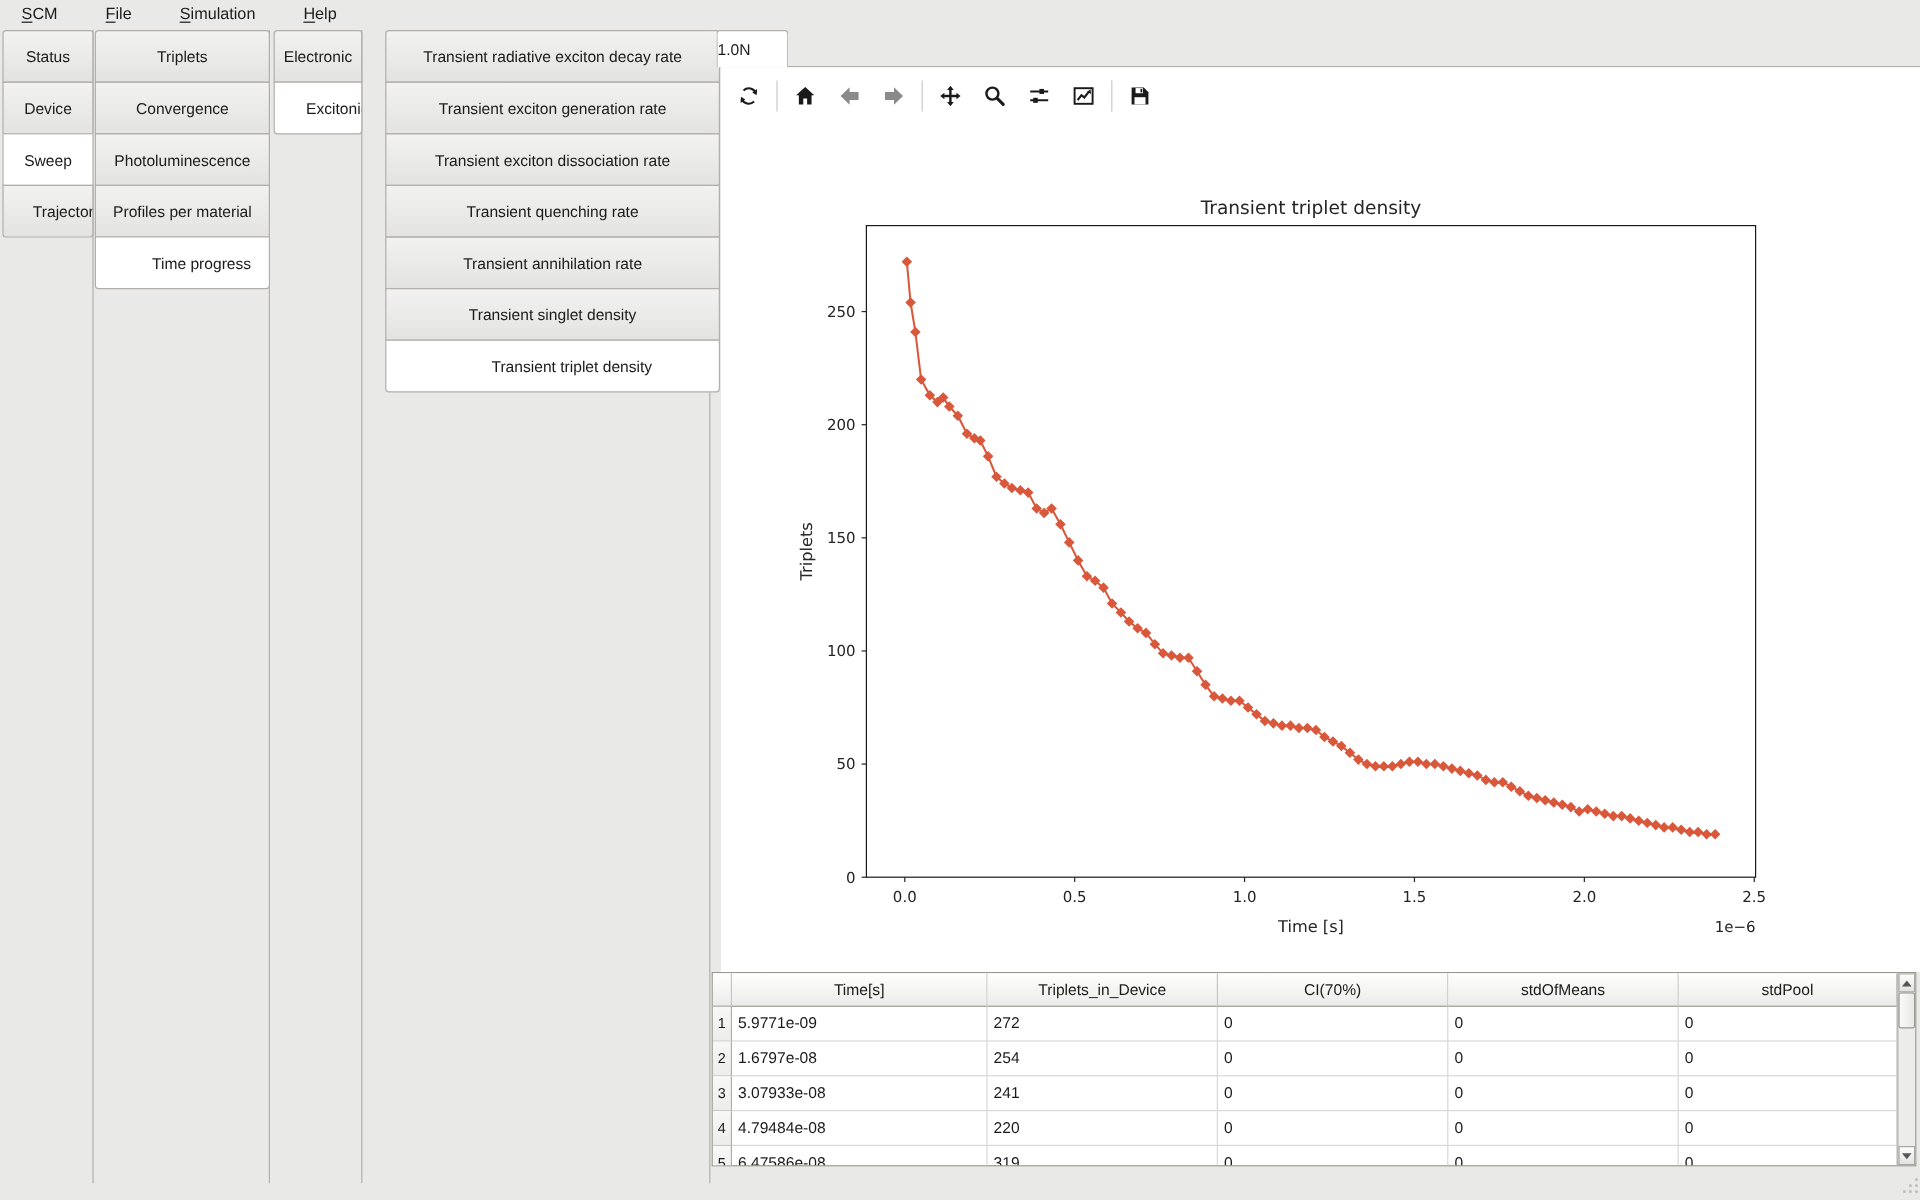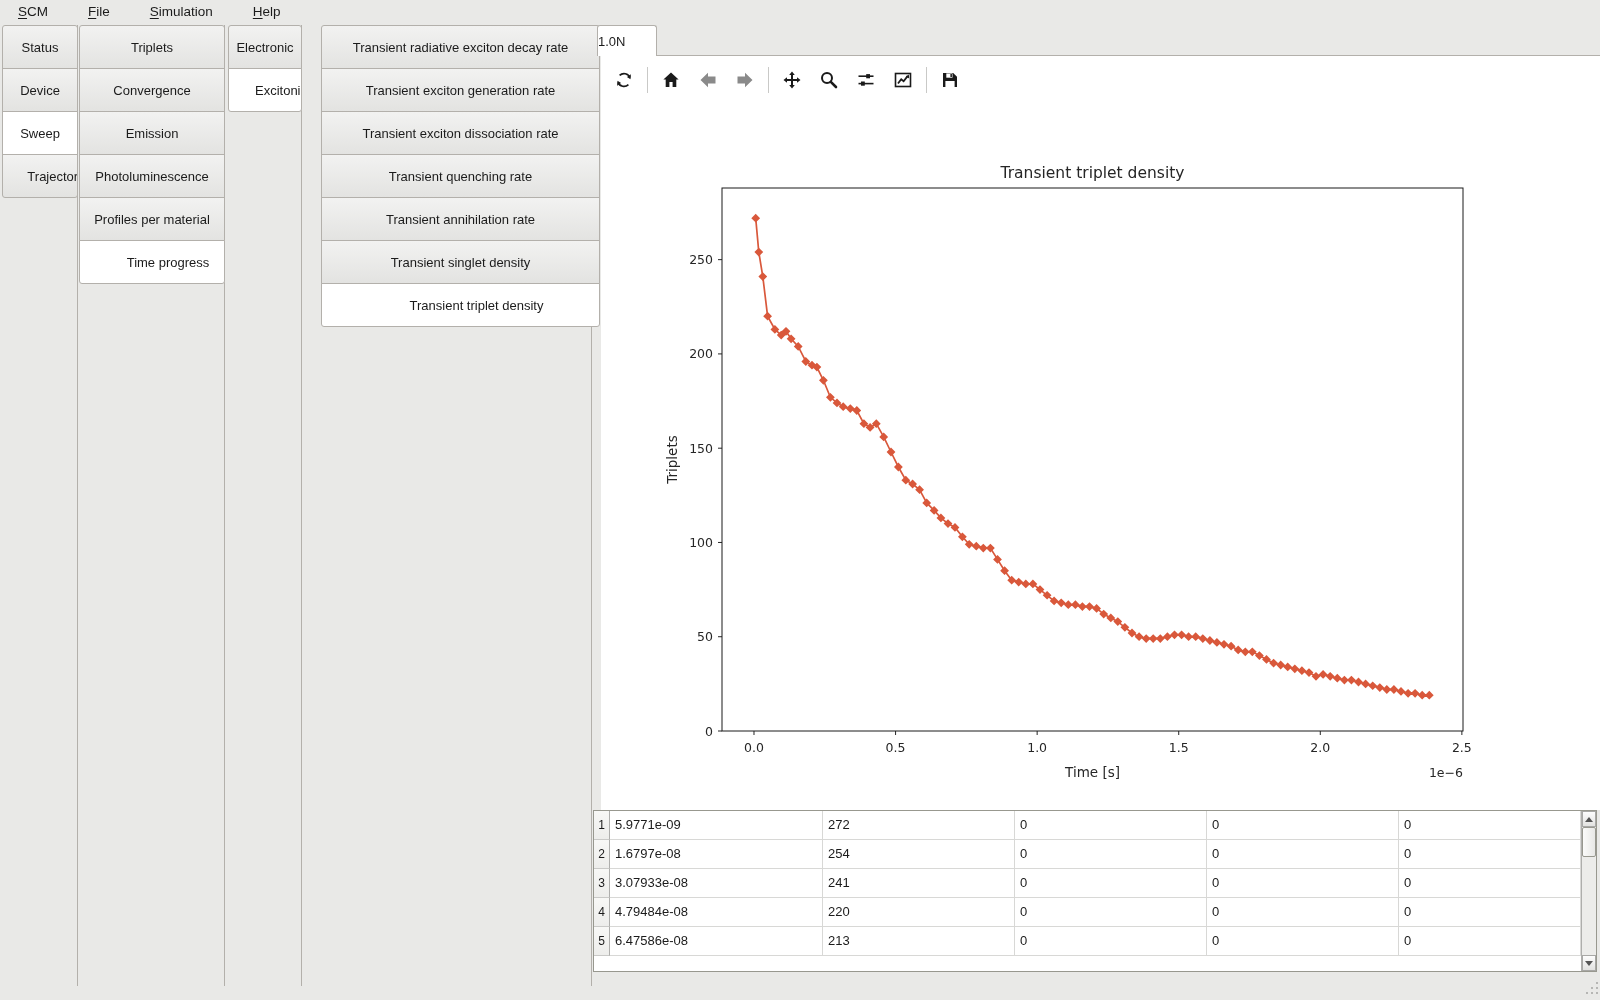--- a/index.html
+++ b/index.html
@@ -87,23 +87,20 @@
     <div class="vtab">
       <span>Trajectory</span>
     </div>
   </div>
 <div class="vcol" id="col2" style="left:79px;  width:146px;">
     <div class="vtab">
       <span>Triplets</span>
     </div>
     <div class="vtab">
       <span>Convergence</span>
-    </div>
-    <div class="vtab">
-      <span>Emission</span>
     </div>
     <div class="vtab">
       <span>Photoluminescence</span>
     </div>
     <div class="vtab">
       <span>Profiles per material</span>
     </div>
     <div class="vtab selected">
       <span>Time progress</span>
     </div>
@@ -242,20 +239,28 @@
       <text x="76" y="403.5" text-anchor="middle" font-size="13.5" font-family="&quot;DejaVu Sans&quot;, sans-serif" fill="#262626" transform="rotate(-90 76 403.5)">Triplets</text>
       <polyline points="154.7,162.2 157.8,196.1 161.8,220.6 166.6,260.2 173.9,273.4 180.2,279.1 185.0,275.3 190.1,282.8 197.2,290.4 204.8,305.5 211.0,309.2 215.9,311.1 222.4,324.3 229.4,341.3 236.0,346.9 242.2,350.7 249.3,352.6 255.8,354.5 262.9,367.7 269.1,371.4 275.3,367.7 282.7,380.9 290.0,396.0 297.4,411.0 304.8,424.2 311.6,428.0 318.6,433.7 325.7,446.9 333.1,454.4 339.9,461.9 347.0,467.6 354.0,471.4 361.4,480.8 368.2,488.3 375.3,490.2 382.3,492.1 389.4,492.1 396.5,503.4 403.6,514.7 410.7,524.2 417.7,526.1 424.8,527.9 431.9,527.9 439.0,533.6 446.1,539.3 453.1,544.9 460.2,546.8 467.3,548.7 474.4,548.7 481.4,550.6 488.5,550.6 495.6,552.4 502.7,558.1 509.8,561.9 516.8,565.6 523.9,571.3 531.0,577.0 538.1,580.7 545.2,582.6 552.2,582.6 559.3,582.6 566.4,580.7 573.5,578.8 580.6,578.8 587.6,580.7 594.7,580.7 601.8,582.6 608.9,584.5 615.9,586.4 623.0,588.3 630.1,590.2 637.2,593.9 644.3,595.8 651.3,595.8 658.4,599.6 665.5,603.4 672.6,607.1 679.7,609.0 686.7,610.9 693.8,612.8 700.9,614.7 708.0,616.6 715.0,620.3 722.1,618.4 729.2,620.3 736.3,622.2 743.4,624.1 750.4,624.1 757.5,626.0 764.6,627.9 771.7,629.8 778.8,631.6 785.8,633.5 792.9,633.5 800.0,635.4 807.1,637.3 814.1,637.3 821.2,639.2 828.3,639.2" fill="none" stroke="#d9583b" stroke-width="1.7"></polyline>
       <path d="M154.7 157.8L159.1 162.2L154.7 166.6L150.3 162.2ZM157.8 191.7L162.2 196.1L157.8 200.5L153.4 196.1ZM161.8 216.2L166.2 220.6L161.8 225.0L157.4 220.6ZM166.6 255.8L171.0 260.2L166.6 264.6L162.2 260.2ZM173.9 269.0L178.3 273.4L173.9 277.8L169.5 273.4ZM180.2 274.7L184.6 279.1L180.2 283.5L175.8 279.1ZM185.0 270.9L189.4 275.3L185.0 279.7L180.6 275.3ZM190.1 278.4L194.5 282.8L190.1 287.2L185.7 282.8ZM197.2 286.0L201.6 290.4L197.2 294.8L192.8 290.4ZM204.8 301.1L209.2 305.5L204.8 309.9L200.4 305.5ZM211.0 304.8L215.4 309.2L211.0 313.6L206.6 309.2ZM215.9 306.7L220.3 311.1L215.9 315.5L211.5 311.1ZM222.4 319.9L226.8 324.3L222.4 328.7L218.0 324.3ZM229.4 336.9L233.8 341.3L229.4 345.7L225.0 341.3ZM236.0 342.5L240.4 346.9L236.0 351.3L231.6 346.9ZM242.2 346.3L246.6 350.7L242.2 355.1L237.8 350.7ZM249.3 348.2L253.7 352.6L249.3 357.0L244.9 352.6ZM255.8 350.1L260.2 354.5L255.8 358.9L251.4 354.5ZM262.9 363.3L267.3 367.7L262.9 372.1L258.5 367.7ZM269.1 367.0L273.5 371.4L269.1 375.8L264.7 371.4ZM275.3 363.3L279.7 367.7L275.3 372.1L270.9 367.7ZM282.7 376.5L287.1 380.9L282.7 385.3L278.3 380.9ZM290.0 391.6L294.4 396.0L290.0 400.4L285.6 396.0ZM297.4 406.6L301.8 411.0L297.4 415.4L293.0 411.0ZM304.8 419.8L309.2 424.2L304.8 428.6L300.4 424.2ZM311.6 423.6L316.0 428.0L311.6 432.4L307.2 428.0ZM318.6 429.3L323.0 433.7L318.6 438.1L314.2 433.7ZM325.7 442.5L330.1 446.9L325.7 451.3L321.3 446.9ZM333.1 450.0L337.5 454.4L333.1 458.8L328.7 454.4ZM339.9 457.5L344.3 461.9L339.9 466.3L335.5 461.9ZM347.0 463.2L351.4 467.6L347.0 472.0L342.6 467.6ZM354.0 467.0L358.4 471.4L354.0 475.8L349.6 471.4ZM361.4 476.4L365.8 480.8L361.4 485.2L357.0 480.8ZM368.2 483.9L372.6 488.3L368.2 492.7L363.8 488.3ZM375.3 485.8L379.7 490.2L375.3 494.6L370.9 490.2ZM382.3 487.7L386.7 492.1L382.3 496.5L377.9 492.1ZM389.4 487.7L393.8 492.1L389.4 496.5L385.0 492.1ZM396.5 499.0L400.9 503.4L396.5 507.8L392.1 503.4ZM403.6 510.3L408.0 514.7L403.6 519.1L399.2 514.7ZM410.7 519.8L415.1 524.2L410.7 528.6L406.3 524.2ZM417.7 521.7L422.1 526.1L417.7 530.5L413.3 526.1ZM424.8 523.5L429.2 527.9L424.8 532.3L420.4 527.9ZM431.9 523.5L436.3 527.9L431.9 532.3L427.5 527.9ZM439.0 529.2L443.4 533.6L439.0 538.0L434.6 533.6ZM446.1 534.9L450.5 539.3L446.1 543.6L441.7 539.3ZM453.1 540.5L457.5 544.9L453.1 549.3L448.7 544.9ZM460.2 542.4L464.6 546.8L460.2 551.2L455.8 546.8ZM467.3 544.3L471.7 548.7L467.3 553.1L462.9 548.7ZM474.4 544.3L478.8 548.7L474.4 553.1L470.0 548.7ZM481.4 546.2L485.8 550.6L481.4 555.0L477.0 550.6ZM488.5 546.2L492.9 550.6L488.5 555.0L484.1 550.6ZM495.6 548.0L500.0 552.4L495.6 556.8L491.2 552.4ZM502.7 553.7L507.1 558.1L502.7 562.5L498.3 558.1ZM509.8 557.5L514.2 561.9L509.8 566.3L505.4 561.9ZM516.8 561.2L521.2 565.6L516.8 570.0L512.4 565.6ZM523.9 566.9L528.3 571.3L523.9 575.7L519.5 571.3ZM531.0 572.6L535.4 577.0L531.0 581.4L526.6 577.0ZM538.1 576.3L542.5 580.7L538.1 585.1L533.7 580.7ZM545.2 578.2L549.6 582.6L545.2 587.0L540.8 582.6ZM552.2 578.2L556.6 582.6L552.2 587.0L547.8 582.6ZM559.3 578.2L563.7 582.6L559.3 587.0L554.9 582.6ZM566.4 576.3L570.8 580.7L566.4 585.1L562.0 580.7ZM573.5 574.4L577.9 578.8L573.5 583.2L569.1 578.8ZM580.6 574.4L585.0 578.8L580.6 583.2L576.2 578.8ZM587.6 576.3L592.0 580.7L587.6 585.1L583.2 580.7ZM594.7 576.3L599.1 580.7L594.7 585.1L590.3 580.7ZM601.8 578.2L606.2 582.6L601.8 587.0L597.4 582.6ZM608.9 580.1L613.3 584.5L608.9 588.9L604.5 584.5ZM615.9 582.0L620.3 586.4L615.9 590.8L611.5 586.4ZM623.0 583.9L627.4 588.3L623.0 592.7L618.6 588.3ZM630.1 585.8L634.5 590.2L630.1 594.6L625.7 590.2ZM637.2 589.5L641.6 593.9L637.2 598.3L632.8 593.9ZM644.3 591.4L648.7 595.8L644.3 600.2L639.9 595.8ZM651.3 591.4L655.7 595.8L651.3 600.2L646.9 595.8ZM658.4 595.2L662.8 599.6L658.4 604.0L654.0 599.6ZM665.5 599.0L669.9 603.4L665.5 607.8L661.1 603.4ZM672.6 602.7L677.0 607.1L672.6 611.5L668.2 607.1ZM679.7 604.6L684.1 609.0L679.7 613.4L675.3 609.0ZM686.7 606.5L691.1 610.9L686.7 615.3L682.3 610.9ZM693.8 608.4L698.2 612.8L693.8 617.2L689.4 612.8ZM700.9 610.3L705.3 614.7L700.9 619.1L696.5 614.7ZM708.0 612.2L712.4 616.6L708.0 621.0L703.6 616.6ZM715.0 615.9L719.4 620.3L715.0 624.7L710.6 620.3ZM722.1 614.0L726.5 618.4L722.1 622.8L717.7 618.4ZM729.2 615.9L733.6 620.3L729.2 624.7L724.8 620.3ZM736.3 617.8L740.7 622.2L736.3 626.6L731.9 622.2ZM743.4 619.7L747.8 624.1L743.4 628.5L739.0 624.1ZM750.4 619.7L754.8 624.1L750.4 628.5L746.0 624.1ZM757.5 621.6L761.9 626.0L757.5 630.4L753.1 626.0ZM764.6 623.5L769.0 627.9L764.6 632.3L760.2 627.9ZM771.7 625.4L776.1 629.8L771.7 634.1L767.3 629.8ZM778.8 627.2L783.2 631.6L778.8 636.0L774.4 631.6ZM785.8 629.1L790.2 633.5L785.8 637.9L781.4 633.5ZM792.9 629.1L797.3 633.5L792.9 637.9L788.5 633.5ZM800.0 631.0L804.4 635.4L800.0 639.8L795.6 635.4ZM807.1 632.9L811.5 637.3L807.1 641.7L802.7 637.3ZM814.1 632.9L818.5 637.3L814.1 641.7L809.7 637.3ZM821.2 634.8L825.6 639.2L821.2 643.6L816.8 639.2ZM828.3 634.8L832.7 639.2L828.3 643.6L823.9 639.2Z" fill="#d9583b"></path>
       <rect x="121" y="132" width="741" height="543" fill="none" stroke="#1a1a1a" stroke-width="1"></rect>
     </svg>
 </div>
 
 <div id="table-wrap">
   <div id="table-inner">
       <div class="trow">
+        <div class="th" style="width: 16px; flex: 0 0 auto;"></div>
+        <div class="th" style="width: 213px;">Time[s]</div>
+        <div class="th" style="width: 192px;">Triplets_in_Device</div>
+        <div class="th" style="width: 192px;">CI(70%)</div>
+        <div class="th" style="width: 192px;">stdOfMeans</div>
+        <div class="th" style="width: 182px;">stdPool</div>
+      </div>
+      <div class="trow">
         <div class="tidx" style="height: 29px;">1</div>
         <div class="tcell" style="width: 213px;">5.9771e-09</div>
         <div class="tcell" style="width: 192px;">272</div>
         <div class="tcell" style="width: 192px;">0</div>
         <div class="tcell" style="width: 192px;">0</div>
         <div class="tcell" style="width: 182px;">0</div>
       </div>
       <div class="trow">
         <div class="tidx" style="height: 29px;">2</div>
         <div class="tcell" style="width: 213px;">1.6797e-08</div>
@@ -276,21 +281,21 @@
         <div class="tidx" style="height: 29px;">4</div>
         <div class="tcell" style="width: 213px;">4.79484e-08</div>
         <div class="tcell" style="width: 192px;">220</div>
         <div class="tcell" style="width: 192px;">0</div>
         <div class="tcell" style="width: 192px;">0</div>
         <div class="tcell" style="width: 182px;">0</div>
       </div>
       <div class="trow">
         <div class="tidx" style="height: 29px;">5</div>
         <div class="tcell" style="width: 213px;">6.47586e-08</div>
-        <div class="tcell" style="width: 192px;">213</div>
+        <div class="tcell" style="width: 192px;">319</div>
         <div class="tcell" style="width: 192px;">0</div>
         <div class="tcell" style="width: 192px;">0</div>
         <div class="tcell" style="width: 182px;">0</div>
       </div>
     </div>
   <div id="vscroll">
     <div class="sbtn" style="top:0;">
         <div class="tri-up"></div>
       </div>
     <div id="sthumb"></div>

